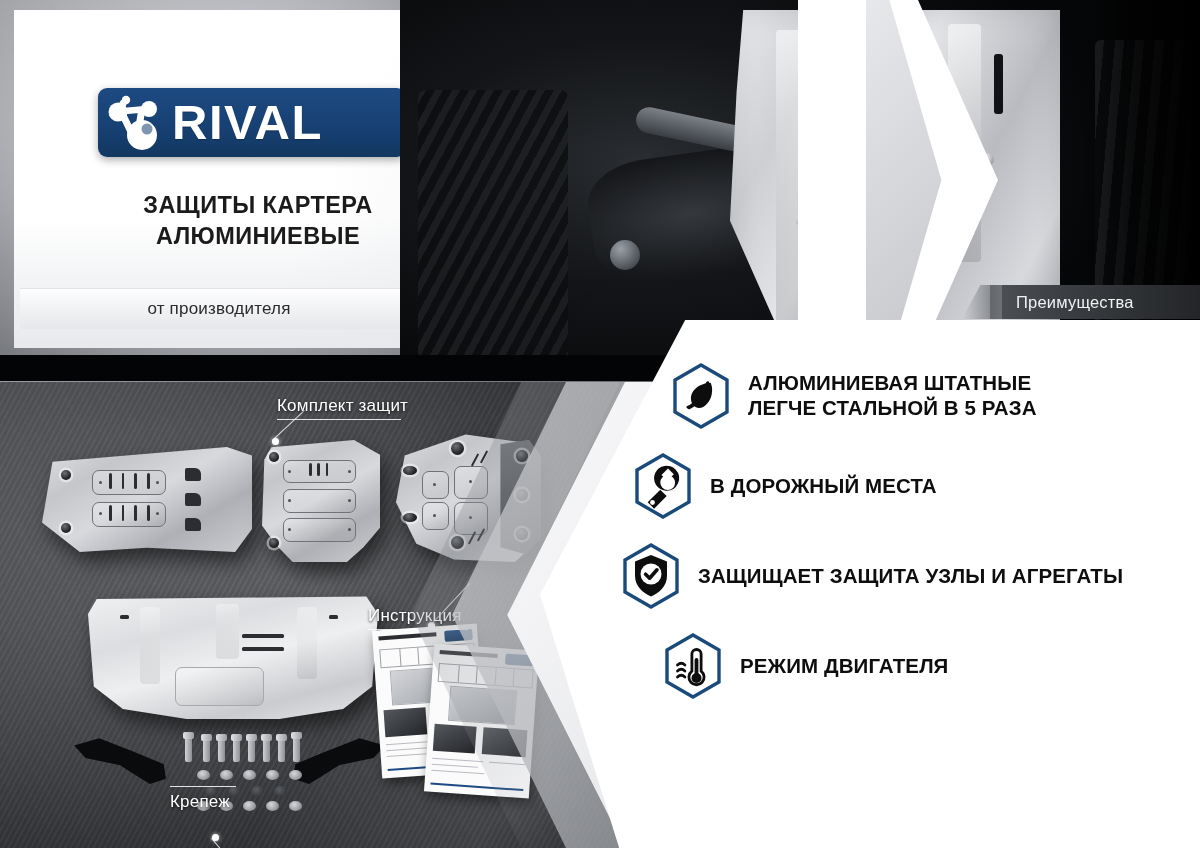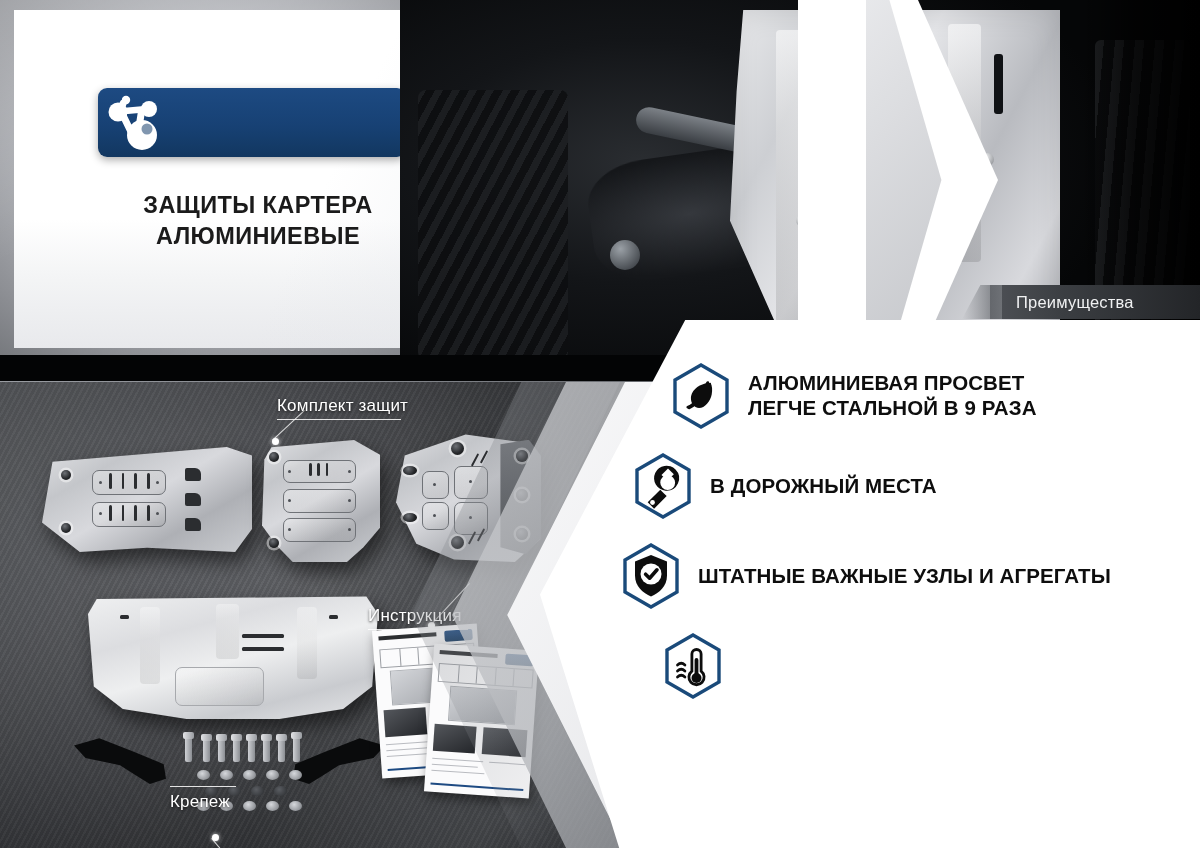--- a/index.html
+++ b/index.html
@@ -268,27 +268,31 @@
           <circle cx="28" cy="12" r="4.2"></circle>
           <path d="M20 24 L51 21 L44 47 Z" opacity="0"></path>
           <rect x="18" y="20.5" width="34" height="6.5" rx="3.2" transform="rotate(-5 18 20.5)"></rect>
           <rect x="40.5" y="20" width="7" height="29" rx="3.4" transform="rotate(9 40.5 20)"></rect>
           <rect x="19" y="23" width="7" height="27" rx="3.4" transform="rotate(-26 19 23)"></rect>
           <rect x="23" y="11" width="7" height="14" rx="3.3" transform="rotate(20 23 11)"></rect>
         </g>
         <circle cx="49" cy="41" r="5.5" fill="#17406e" opacity=".55"></circle>
       </svg>
     </span>
+    <span class="logo-word">RIVAL</span>
   </div>
 
   <div class="tl-title">
     <div>ЗАЩИТЫ КАРТЕРА</div>
     <div>АЛЮМИНИЕВЫЕ</div>
   </div>
 
+  <div class="tl-sub-band">
+    <span>от производителя</span>
+  </div>
 
   <div class="photo-top">
     <div class="pt-layer pt-dark"></div>
     <div class="pt-tire"></div>
     <div class="pt-arm"></div>
     <div class="pt-arm2"></div>
     <div class="pt-ball"></div>
 
     <div class="pt-plate">
       <div class="pt-rib" style="left:14%;top:6%;width:9%;height:86%;"></div>
@@ -510,22 +514,22 @@
         <svg width="62" height="68" viewBox="0 0 62 68">
           <polygon points="31,3 57,18 57,50 31,65 5,50 5,18" fill="none" stroke="#1a4a7a" stroke-width="3.4"></polygon>
           <g fill="#0d0d0d">
             <path d="M41 21c-4 14-13 22-21 26 -2 .8-3-1-1.6-2.3 6.6-6 13.6-14.4 18-24.6 .7-1.6 3.3-1 2.6 .9 z"></path>
             <path d="M40.5 20.8c-7 .4-15.4 3.6-18.6 10.8 -2.2 5-.6 11 3.6 13.4 6.8 3.8 14.6-4.4 16.2-12.6 .8-4.2 .6-8.4-1.2-11.6z"></path>
             <rect x="16" y="44.5" width="13" height="2.6" rx="1.3" transform="rotate(-24 16 44.5)"></rect>
           </g>
         </svg>
       </span>
       <span class="adv-text">
-        <div>АЛЮМИНИЕВАЯ ПРОСВЕТ</div>
-        <div>ЛЕГЧЕ СТАЛЬНОЙ В 9 РАЗА</div>
+        <div>АЛЮМИНИЕВАЯ ШТАТНЫЕ</div>
+        <div>ЛЕГЧЕ СТАЛЬНОЙ В 5 РАЗА</div>
       </span>
     </div>
 
     <div class="adv-item i2">
       <span class="hexwrap">
         <svg width="62" height="68" viewBox="0 0 62 68">
           <polygon points="31,3 57,18 57,50 31,65 5,50 5,18" fill="none" stroke="#1a4a7a" stroke-width="3.4"></polygon>
           <g fill="#0d0d0d">
             <path d="M43.5 17.5a12.5 12.5 0 1 0 -9.8 21.2l-2.2 2.2 -3.2-3.2 -12.6 12.6 6.4 6.4 12.6-12.6 -3.2-3.2 2.2-2.2a12.5 12.5 0 0 0 9.8-21.2z
                      M41 25.4a7.4 7.4 0 1 1 -10.6 10.4 7.4 7.4 0 0 1 10.6-10.4z"></path>
@@ -542,35 +546,36 @@
     <div class="adv-item i3">
       <span class="hexwrap">
         <svg width="62" height="68" viewBox="0 0 62 68">
           <polygon points="31,3 57,18 57,50 31,65 5,50 5,18" fill="none" stroke="#1a4a7a" stroke-width="3.4"></polygon>
           <path d="M31 13 L47 19.5 v14 c0 11-8 17.6-16 21 -8-3.4-16-10-16-21 v-14 z" fill="#0d0d0d"></path>
           <circle cx="31" cy="32" r="10.5" fill="#ffffff"></circle>
           <path d="M25.6 32.2 l4 4 7.4-8.4" fill="none" stroke="#0d0d0d" stroke-width="3.6" stroke-linecap="round" stroke-linejoin="round"></path>
         </svg>
       </span>
       <span class="adv-text">
-        <div>ШТАТНЫЕ ВАЖНЫЕ УЗЛЫ И АГРЕГАТЫ</div>
+        <div>ЗАЩИЩАЕТ ЗАЩИТА УЗЛЫ И АГРЕГАТЫ</div>
       </span>
     </div>
 
 
     <div class="adv-item i5">
       <span class="hexwrap">
         <svg width="62" height="68" viewBox="0 0 62 68">
           <polygon points="31,3 57,18 57,50 31,65 5,50 5,18" fill="none" stroke="#1a4a7a" stroke-width="3.4"></polygon>
           <g fill="none" stroke="#0d0d0d" stroke-width="2.8" stroke-linecap="round">
             <path d="M34.5 17.5 a4.6 4.6 0 0 1 4.6 4.6 v17 a7.6 7.6 0 1 1 -9.2 0 v-17 a4.6 4.6 0 0 1 4.6-4.6 z"></path>
             <path d="M15.5 33 c2.4-2.2 5-2.2 7.4 0 M15.5 39 c2.4-2.2 5-2.2 7.4 0 M15.5 45 c2.4-2.2 5-2.2 7.4 0"></path>
           </g>
           <rect x="32.6" y="26" width="3.8" height="20" rx="1.9" fill="#0d0d0d"></rect>
           <circle cx="34.5" cy="46" r="5" fill="#0d0d0d"></circle>
         </svg>
       </span>
       <span class="adv-text">
+        <div>РЕЖИМ ДВИГАТЕЛЯ</div>
       </span>
     </div>
 
   </div>
 </div>
 
 </body></html>

